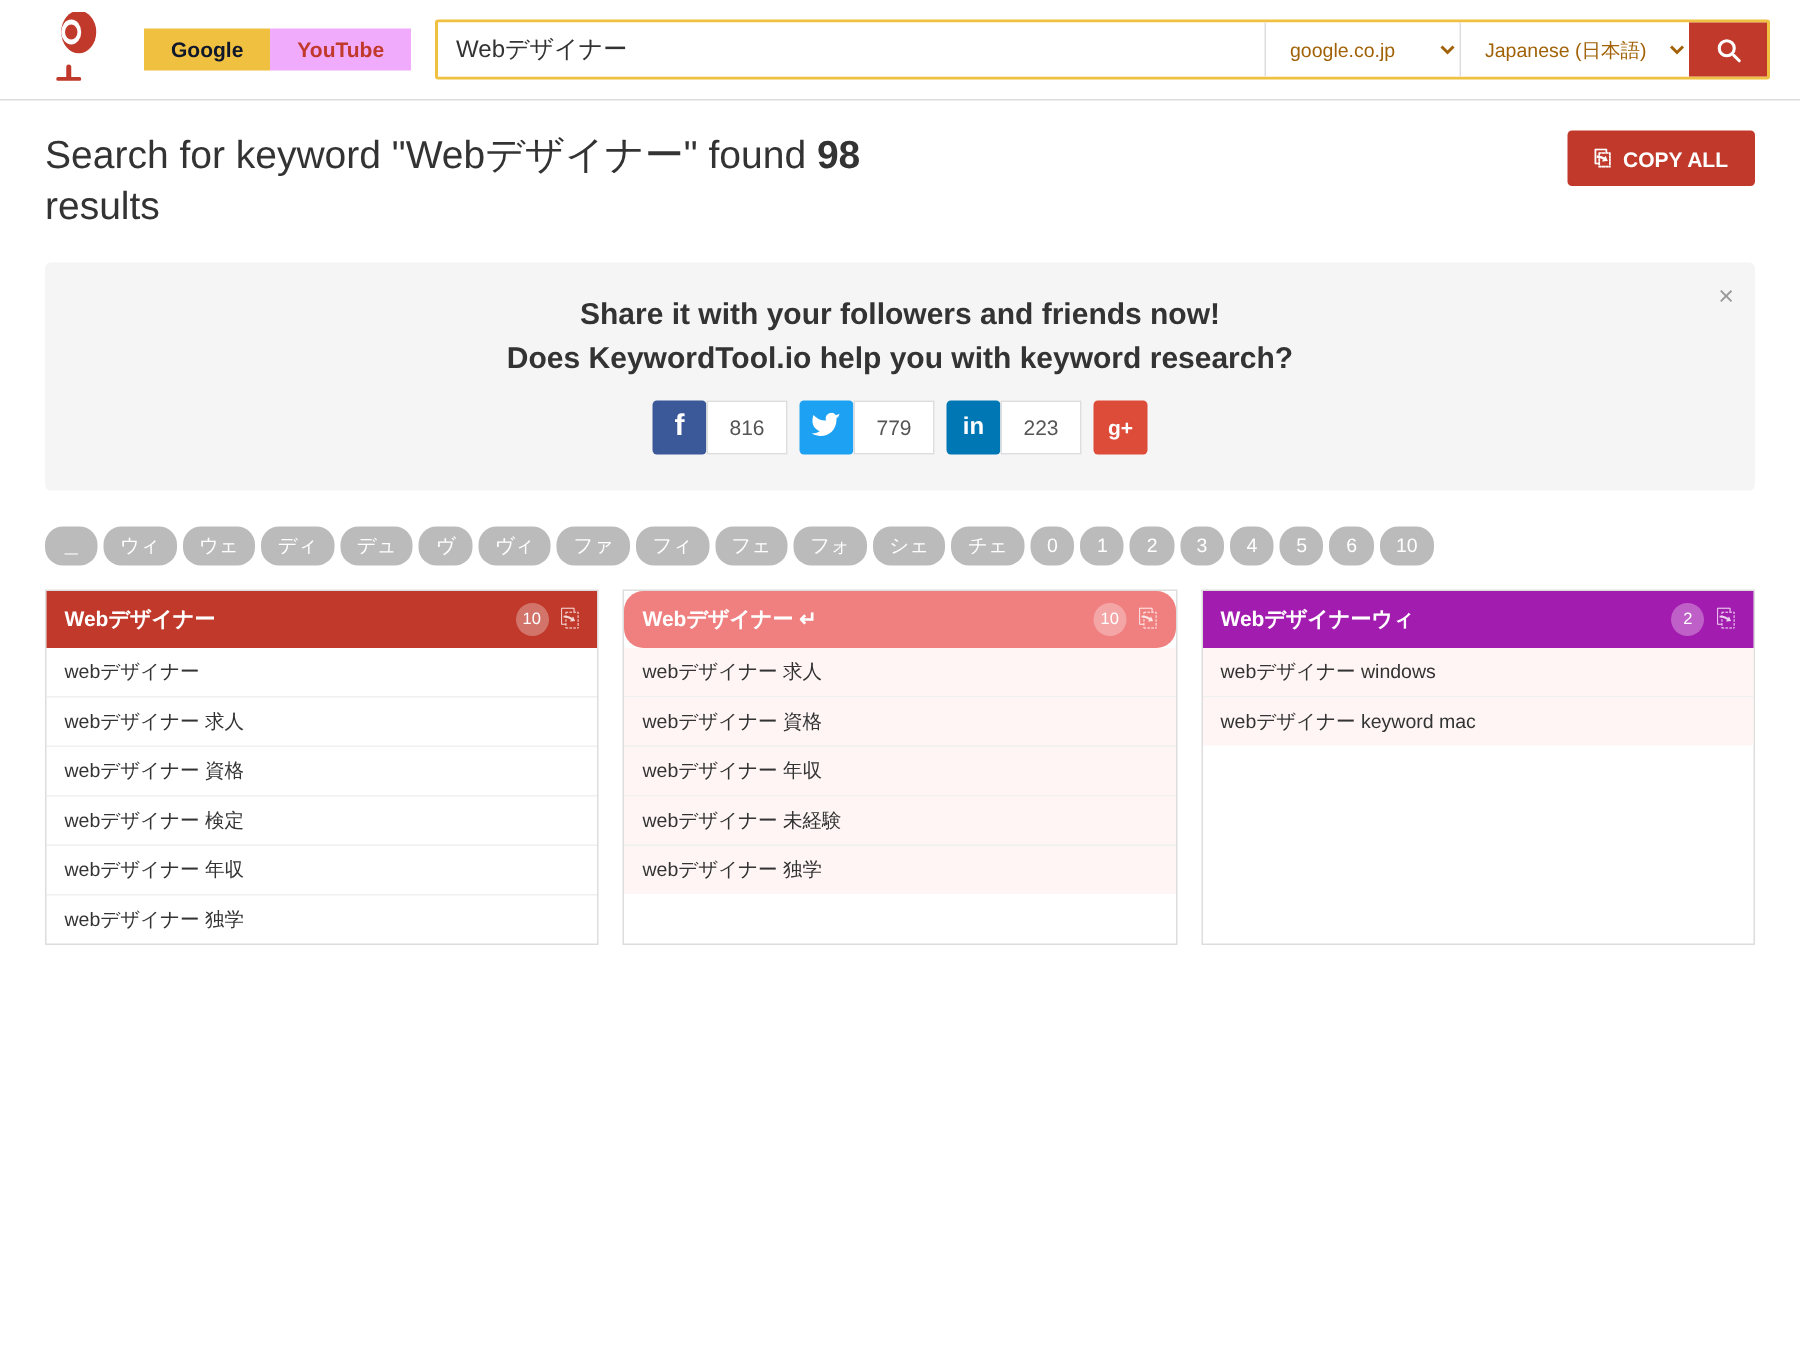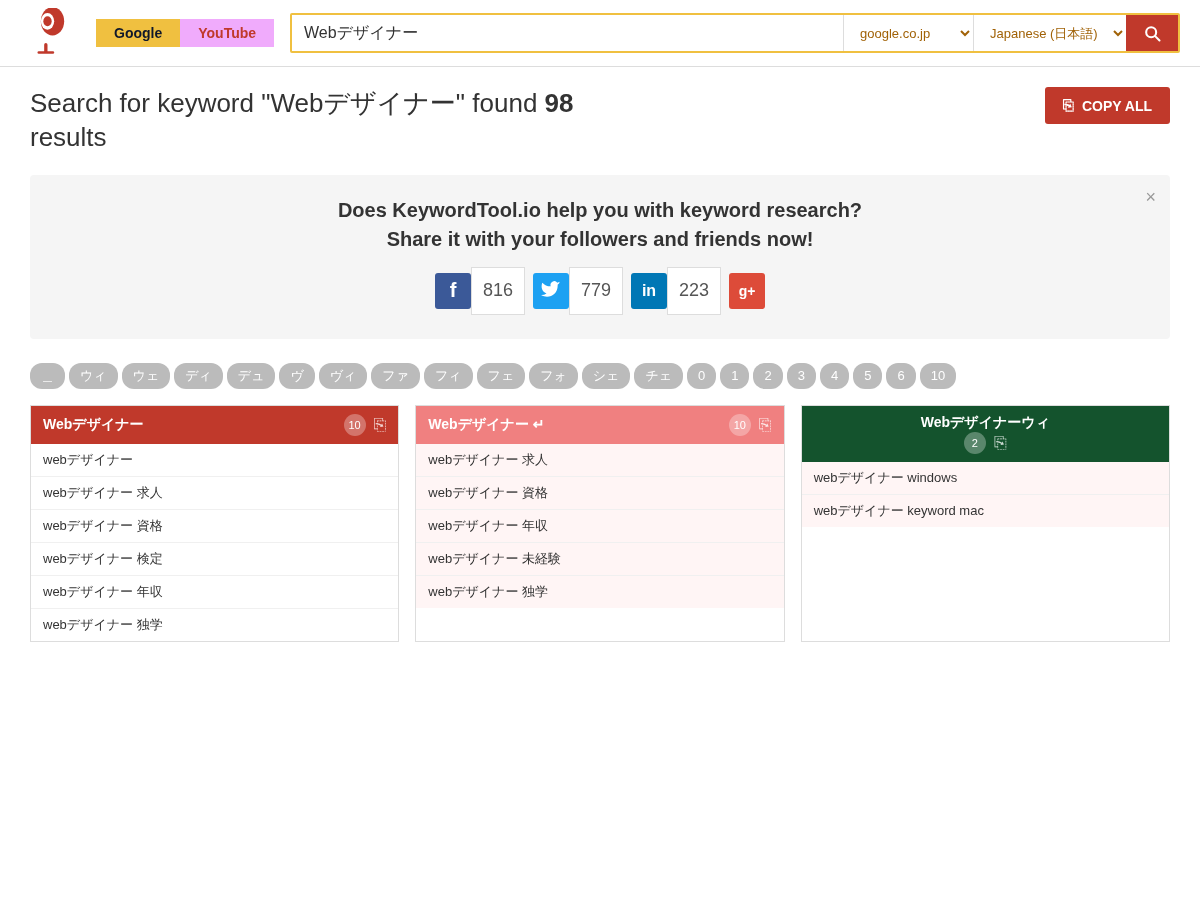--- a/index.html
+++ b/index.html
@@ -159,23 +159,23 @@
       color: #fff;
     }
     .social-icon.fb { background: #3b5998; font-size: 20px; }
     .social-icon.tw { background: #1da1f2; }
     .social-icon.li { background: #0077b5; font-size: 16px; font-weight: 900; }
     .social-icon.gp { background: #dd4b39; font-size: 14px; }
     .social-count {
       border: 1px solid #ddd;
       background: #fff;
       padding: 4px 10px;
-      font-size: 18px;
+      font-size: 14px;
       color: #555;
-      height: 48px;
+      height: 36px;
       display: flex;
       align-items: center;
       min-width: 54px;
       justify-content: center;
     }
 
     
     .suggestions-tab {
       border: 1px solid #ddd;
       border-bottom: none;
@@ -217,22 +217,22 @@
 
     .keyword-card { border: 1px solid #ddd; }
     .keyword-card-header {
       display: flex;
       align-items: center;
       justify-content: space-between;
       padding: 8px 12px;
       color: #fff;
     }
     .keyword-card-header.active { background: #c0392b; }
-    .keyword-card-header.pink { background: #f08080; }
-    .keyword-card-header.light-pink { background: #14532d; flex-direction: column; }
+    .keyword-card-header.pink { background: #f08080; border-radius: 13px; }
+    .keyword-card-header.light-pink { background: #a21caf; }
 
     .keyword-card-header .title { font-weight: bold; font-size: 14px; }
     .keyword-card-header .badge {
       background: rgba(255,255,255,0.3);
       border-radius: 50%;
       width: 22px;
       height: 22px;
       display: flex;
       align-items: center;
       justify-content: center;
@@ -306,22 +306,22 @@
       Search for keyword "Webデザイナー" found <strong>98</strong><br>results
     </div>
     <button class="copy-all-btn">
       <span>⎘</span>
       <span>COPY ALL</span>
     </button>
   </div>
 
   <div class="social-banner">
     <button class="close-btn">×</button>
+    <h2>Share it with your followers and friends now!</h2>
     <h2>Does KeywordTool.io help you with keyword research?</h2>
-    <h2>Share it with your followers and friends now!</h2>
     <div class="social-share">
 
       <div class="social-btn">
         <div class="social-icon fb">f</div>
         <div class="social-count">816</div>
       </div>
 
       <div class="social-btn">
         <div class="social-icon tw">
           <svg viewBox="0 0 24 24" width="20" height="20" fill="#fff" xmlns="http://www.w3.org/2000/svg">

